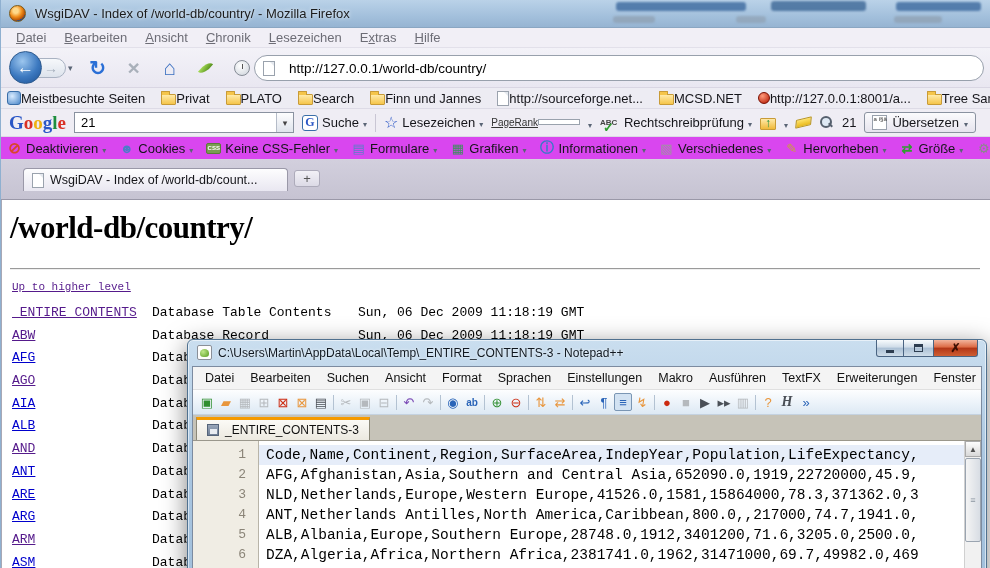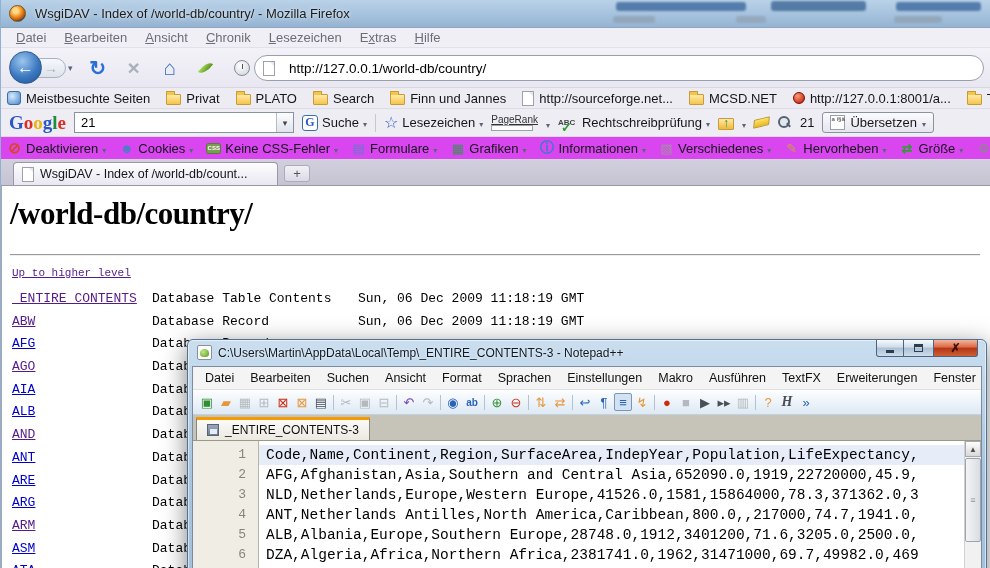--- a/index.html
+++ b/index.html
@@ -29,36 +29,36 @@
   .leaf{width:15px;height:8px;background:linear-gradient(#a8dd5a,#55901c);border-radius:0 100% 0 100%;transform:rotate(-55deg)}
   .clock{width:16px;height:16px;border-radius:50%;border:1px solid #858b95;background:radial-gradient(circle at 40% 35%,#ffffff,#ccd2da);position:relative}
   .clock::after{content:"";position:absolute;left:7px;top:3px;width:1px;height:5px;background:#555}
   .printer{width:17px;height:10px;background:linear-gradient(#c9ced6,#8f96a2);border-radius:2px;position:relative;margin-top:4px}
   .printer::before{content:"";position:absolute;left:3px;top:-4px;width:11px;height:5px;background:#f2f4f7;border:1px solid #9aa0ab}
   .urlbar{position:absolute;left:253px;right:6px;top:7px;height:26px;background:#fff;border:1px solid #98a0ac;border-radius:13px;display:flex;align-items:center;padding:0 8px}
   .urlbar input{border:none;outline:none;flex:1;font-size:13.5px;color:#000;font-family:"Liberation Sans",sans-serif;background:transparent;margin-left:14px}
   .page-icon{width:12px;height:15px;background:#fff;border:1px solid #9aa2ad;position:relative;flex:none}
   .page-icon::after{content:"";position:absolute;right:0;top:0;border-style:solid;border-width:0 4px 4px 0;border-color:#fff #e4e8ee}
   .bookmarksbar{height:21px;background:#edecf3;border-bottom:1px solid #dddbe6;display:flex;align-items:center;padding-left:6px;gap:16px;overflow:hidden}
-  .bm{display:flex;align-items:center;gap:5px;font-size:13px;color:#15151a;white-space:nowrap}
+  .bm{display:flex;align-items:center;font-size:13px;color:#15151a;white-space:nowrap}
   .folder-icon{width:15px;height:11px;background:linear-gradient(#ffeaa8,#f5c54a);border:1px solid #c89b37;border-radius:1px;position:relative;margin-top:2px;flex:none}
   .folder-icon::before{content:"";position:absolute;top:-4px;left:-1px;width:7px;height:3px;background:#f5c54a;border:1px solid #c89b37;border-bottom:none;border-radius:1px 1px 0 0}
   .smart-folder-icon{width:14px;height:14px;border-radius:3px;background:radial-gradient(circle at 35% 35%,#d8ebff,#4a86c8);border:1px solid #3a6ea8;flex:none}
   .red-dot-icon{width:12px;height:12px;border-radius:50%;background:radial-gradient(circle at 35% 30%,#ff9a7a,#b31500);border:1px solid #7a0e00;flex:none}
   .googlebar{height:28px;background:#efedf4;border-bottom:1px solid #dcd9e5;display:flex;align-items:center;padding-left:8px;gap:8px;overflow:hidden}
   .glogo{font-family:"Liberation Serif",serif;font-weight:bold;font-size:19px;letter-spacing:0;display:flex}
   .glogo .b{color:#2a56c6}.glogo .r{color:#d93025}.glogo .y{color:#eeb211}.glogo .g{color:#1e8e3e}
   .gsearch{width:220px;height:21px;border:1px solid #8a92a0;background:#fff;display:flex;align-items:center}
   .gsearch input{flex:1;border:none;outline:none;font-size:13px;padding-left:6px;font-family:"Liberation Sans",sans-serif}
   .gsearch .dd{width:17px;height:100%;background:linear-gradient(#fdfdfe,#dfe4ec);border-left:1px solid #b5bcc8;display:flex;align-items:center;justify-content:center;font-size:9px;color:#444}
   .gbtn{display:flex;align-items:center;gap:4px;font-size:13px;color:#15151a;white-space:nowrap}
   .gbox{width:16px;height:16px;border:1px solid #3a6ea8;border-radius:3px;background:#fff;color:#2a56c6;font-weight:bold;font-size:12px;display:flex;align-items:center;justify-content:center;font-family:"Liberation Serif",serif}
   .star-icon{color:#2a56c6;font-size:16px}
   .vsep{width:1px;height:18px;background:#c9c6d4}
-  .pagerank{display:flex;flex-direction:column;align-items:flex-start;line-height:9px}
+  .pagerank{display:flex;flex-direction:row;align-items:flex-start;line-height:9px}
   .pagerank .pr-label{font-size:10px;color:#333;text-decoration:underline}
   .pr-bar{width:42px;height:6px;border:1px solid #9aa2ad;background:#fff;margin-top:1px}
   .abc-icon{font-size:8px;font-weight:bold;color:#444;position:relative;width:20px}
   .abc-icon::after{content:"✓";position:absolute;left:3px;top:2px;color:#2f9e2f;font-size:13px}
   .folderup-icon{width:16px;height:12px;background:linear-gradient(#ffe9a8,#f0b93a);border:1px solid #c89b37;border-radius:1px;position:relative;margin-top:2px}
   .folderup-icon::after{content:"↑";position:absolute;left:4px;top:-3px;color:#1e8e3e;font-weight:bold;font-size:12px}
   .marker-icon{width:15px;height:9px;background:linear-gradient(#ffe36a,#e8b81a);border:1px solid #b8941a;transform:skewX(-20deg) rotate(-15deg);border-radius:1px}
   .magnifier-icon{width:15px;height:15px;position:relative}
   .magnifier-icon::before{content:"";position:absolute;left:1px;top:1px;width:8px;height:8px;border:2px solid #56606e;border-radius:50%;background:#dfe9f4}
   .magnifier-icon::after{content:"";position:absolute;left:9px;top:9px;width:5px;height:2px;background:#56606e;transform:rotate(45deg)}
@@ -74,21 +74,21 @@
   .person-icon::after{content:"☻";color:#4a7ec8;font-size:13px}
   .css-icon{background:#7a9c52;border:1px solid #5a7c38;border-radius:2px;color:#fff;font-size:6px;font-weight:bold;height:11px}
   .css-icon::after{content:"CSS"}
   .form-icon::after{content:"▤";color:#5a7ec8;font-size:13px}
   .image-icon::after{content:"▦";color:#3f8e5f;font-size:13px}
   .info-icon::after{content:"ⓘ";color:#3a7ac8;font-size:14px;font-weight:bold}
   .package-icon::after{content:"▧";color:#9a9a9a;font-size:13px}
   .brush-icon::after{content:"✎";color:#c8a23a;font-size:13px}
   .resize-icon::after{content:"⇄";color:#2f9e2f;font-size:13px;font-weight:bold}
   .wrench-icon::after{content:"⚙";color:#8a8a8a;font-size:13px}
-  .tabbar{height:26px;background:linear-gradient(#d2cfdd,#c6c3d2);display:flex;align-items:flex-end;padding-left:12px;border-bottom:1px solid #9a98a8}
+  .tabbar{height:40px;background:linear-gradient(#d2cfdd,#c6c3d2);display:flex;align-items:center;padding-left:22px;border-bottom:1px solid #9a98a8}
   .fxtab{height:23px;width:265px;background:linear-gradient(#fdfdfe,#e9e7f1);border:1px solid #9a98a8;border-bottom:none;border-radius:4px 4px 0 0;display:flex;align-items:center;gap:6px;padding:0 8px;font-size:12.5px;color:#15151a;white-space:nowrap;overflow:hidden}
   .newtab{height:17px;width:26px;margin:0 0 3px 6px;border:1px solid #adabba;border-radius:3px;background:linear-gradient(#f2f1f6,#dcdae6);color:#555;font-size:13px;display:flex;align-items:center;justify-content:center}
   
   .content{position:relative;height:382px;background:#fff;border-left:1px solid #a8a8b5;overflow:hidden;font-family:"Liberation Mono",monospace}
   .content h1{font-family:"Liberation Serif",serif;font-size:31px;font-weight:bold;color:#000;margin:10px 0 0 8px;letter-spacing:-.5px}
   .rule{position:absolute;left:8px;right:10px;top:68px;height:2px;border-top:1px solid #9a9a9a;border-bottom:1px solid #efefef}
   .uplink{position:absolute;left:10px;top:81px;font-size:11px}
   a.dav{color:#0000cc;text-decoration:underline;white-space:pre;cursor:pointer}
   a.dav.visited{color:#551a8b}
   .davrows{position:absolute;left:0;top:103px;right:0}

